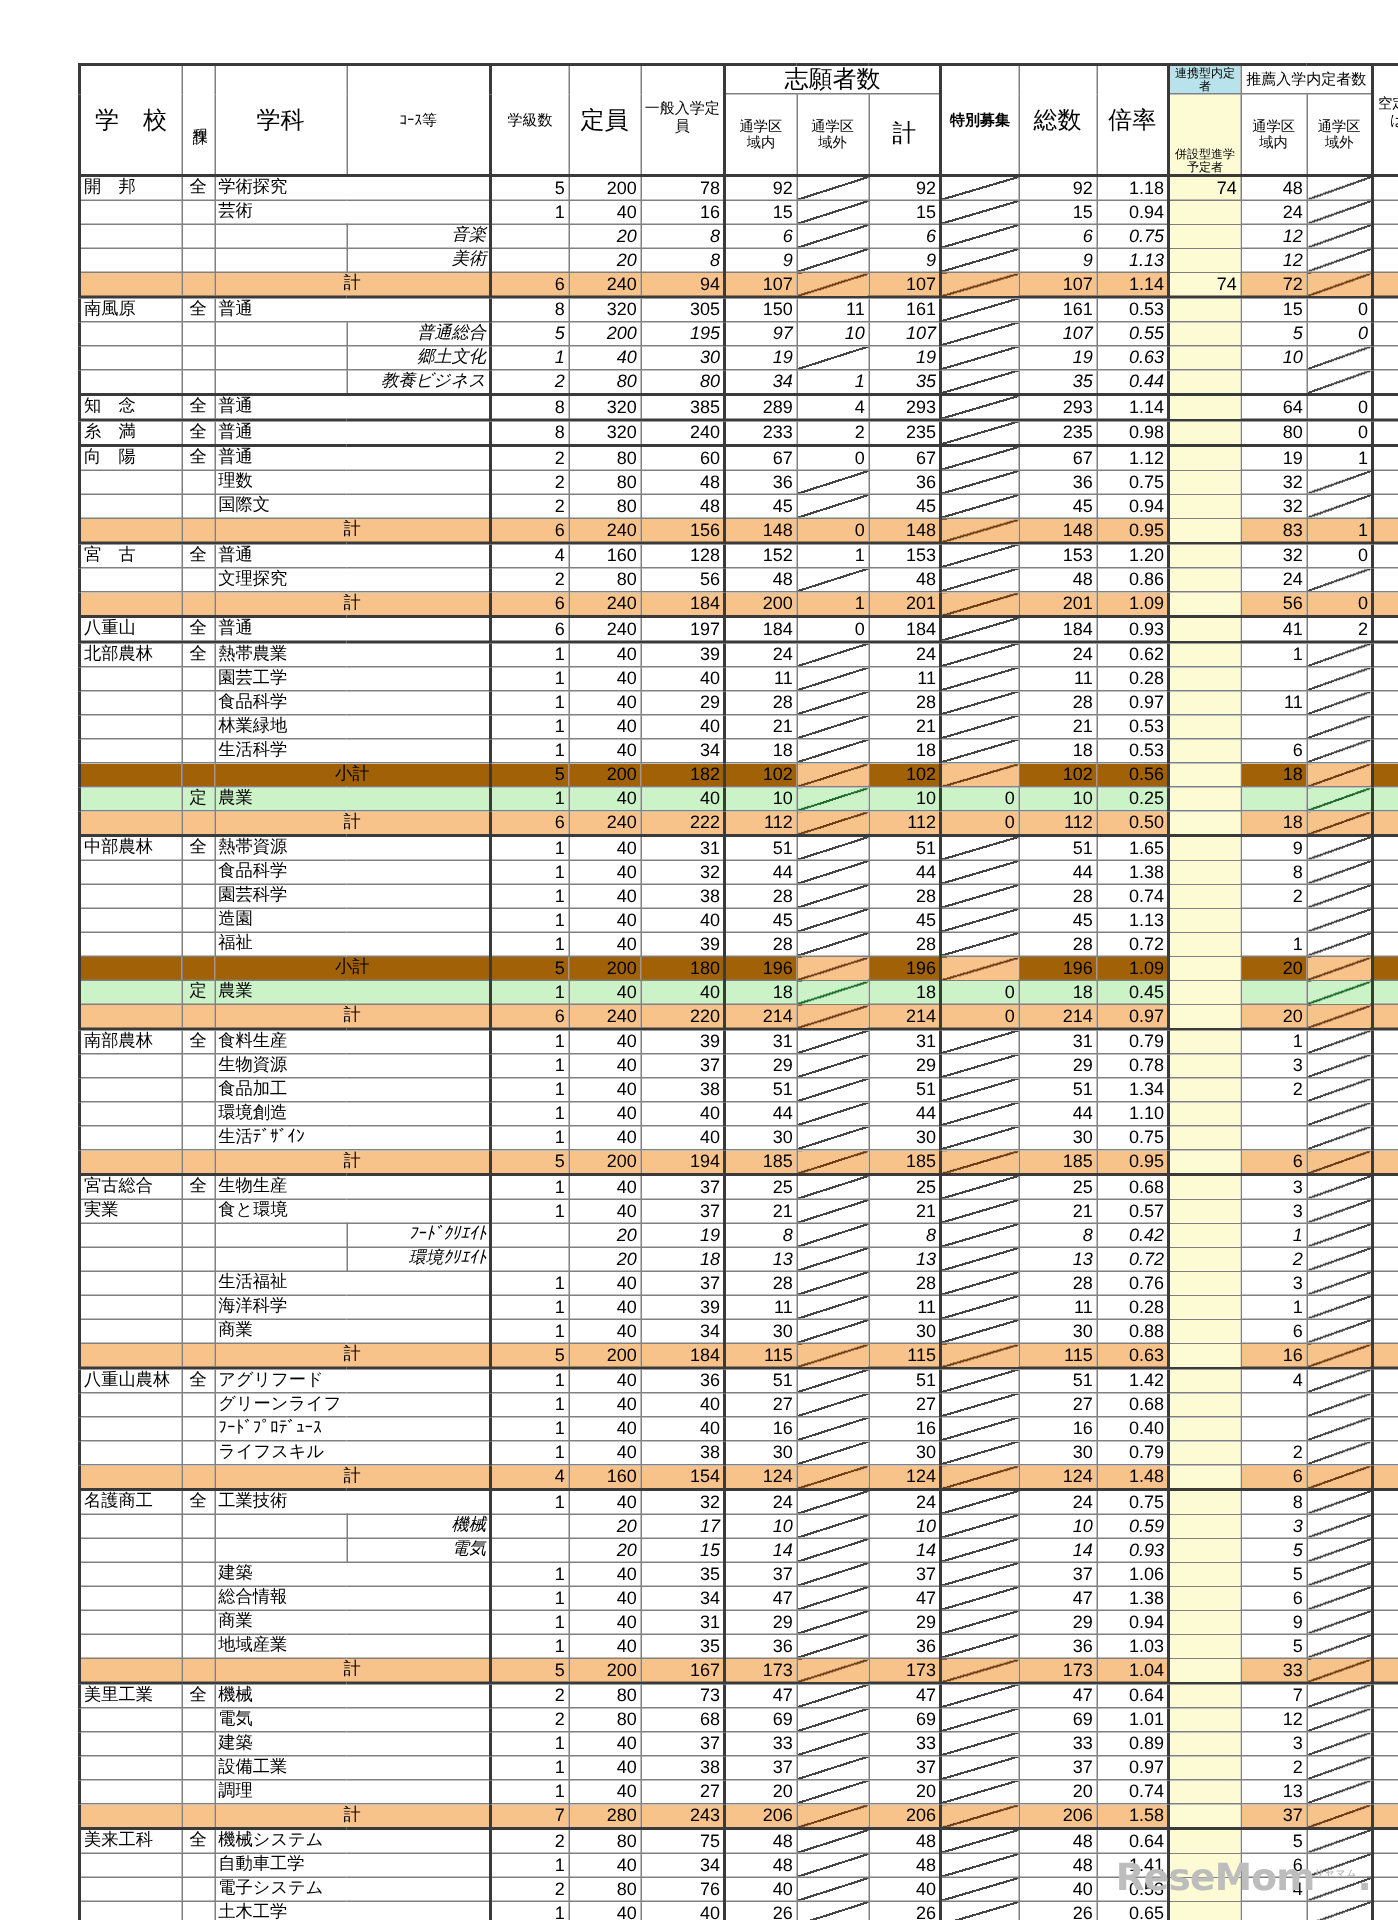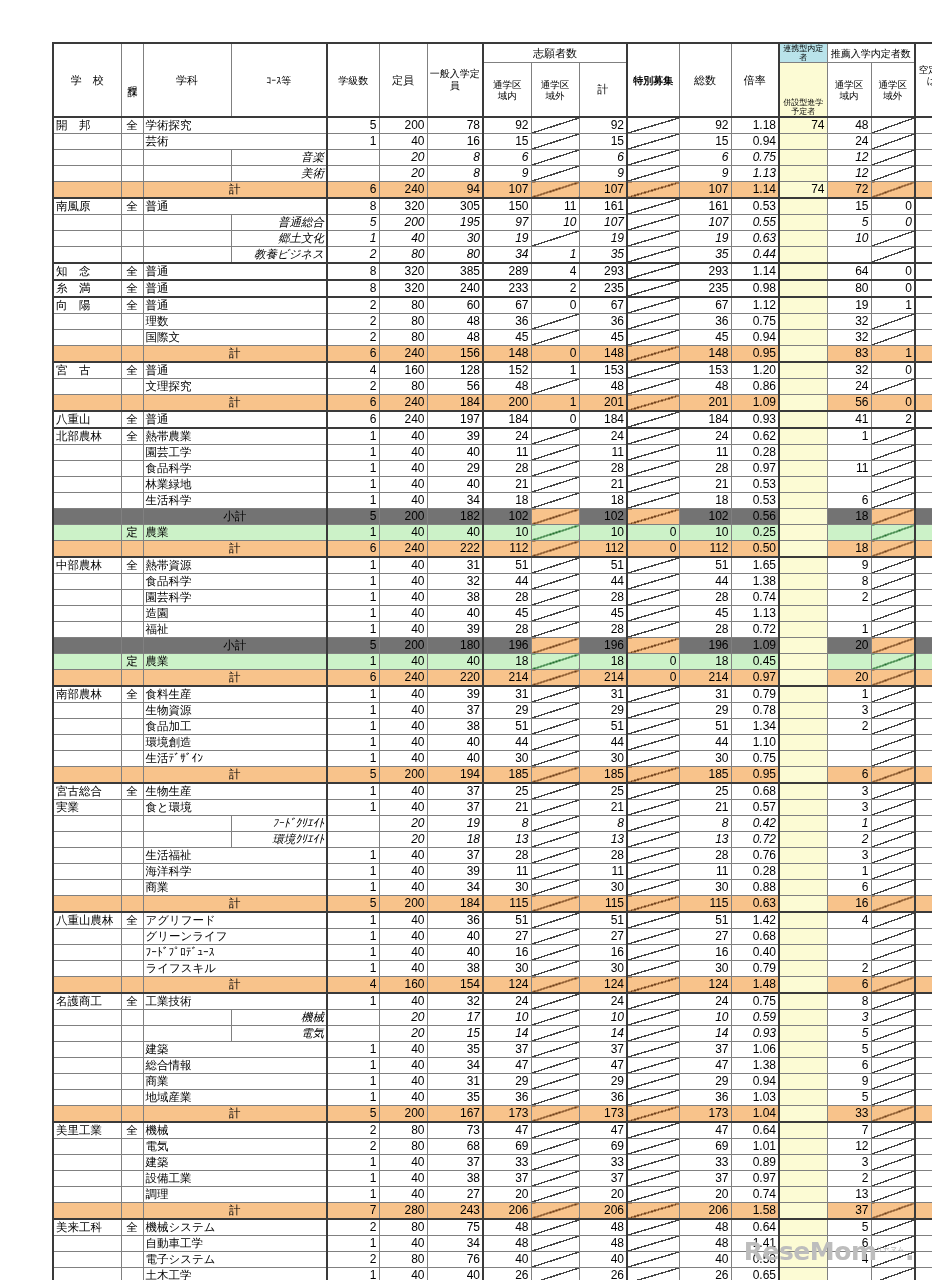--- a/index.html
+++ b/index.html
@@ -37,39 +37,39 @@
   }
   
   .bL { border-left: 2px solid #3a3a3a !important; }
   .bR { border-right: 2px solid #3a3a3a !important; }
   .bT { border-top: 2px solid #3a3a3a !important; }
   .bB { border-bottom: 2px solid #3a3a3a !important; }
 
   thead th {
     text-align: center;
     vertical-align: middle;
-    font-size: 11px;
+    font-size: 16px;
     background: #ffffff;
   }
   thead th.tiny { font-size: 8px; line-height: 9px; }
   thead th.sm { font-size: 10px; line-height: 11px; }
   thead th.xs { font-size: 9.5px; line-height: 11px; }
 
   
   .num { text-align: right; padding-right: 3px; font-size: 12px; }
   .txt { text-align: left; padding-left: 3px; }
   .ctr { text-align: center; }
 
   
   .course { font-style: italic; text-align: right; padding-right: 4px; font-weight: bold;}
   .course-num { font-style: italic; }
 
   
   tr.total td { background: #f8c38b; }
-  tr.subtotal td { background: #737373; }
+  tr.subtotal td { background: #a16207; }
   tr.teibi td { background: #ccf2c8; }
 
   .keihai { background: #fcfbd4 !important; }
   .keihai-head { background: #b9e3ea !important; margin-left: 12px; }
 
   
   .slash {
     position: relative;
     background-image: linear-gradient(to bottom right, transparent calc(50% - 0.7px), #444 calc(50% - 0.7px), #444 calc(50% + 0.7px), transparent calc(50% + 0.7px));
   }
@@ -127,21 +127,21 @@
         <col style="width:62px">
     </colgroup>
     <thead>
       <tr>
         <th rowspan="2" class="bL bT bB">学　校</th>
         <th rowspan="2" class="bT bB sm" style="letter-spacing:0;line-height:12px;"><span style="writing-mode:vertical-rl;text-orientation:upright;display:inline-block;height:40px;">課程</span></th>
         <th rowspan="2" class="bT bB">学科</th>
         <th rowspan="2" class="bT bB bR sm">ｺｰｽ等</th>
         <th rowspan="2" class="bT bB sm">学級数</th>
         <th rowspan="2" class="bT bB">定員</th>
-        <th rowspan="2" class="bT bB bR sm" style="line-height:12px;"><span style="display:inline-block;width:50px;white-space:normal;">一般入学定員</span></th>
+        <th rowspan="2" class="bT bB bR sm" style="line-height:12px;font-family:Liberation Mono, monospace;"><span style="display:inline-block;width:50px;white-space:normal;">一般入学定員</span></th>
         <th colspan="3" class="bT">志願者数</th>
         <th rowspan="2" class="bT bB bL sm" style="line-height:13px;font-weight:bold;"><span style="display:inline-block;width:40px;white-space:normal;">特別募集</span></th>
         <th rowspan="2" class="bT bB">総数</th>
         <th rowspan="2" class="bT bB bR">倍率</th>
         <th class="bT keihai-head tiny"><span style="display:inline-block;width:42px;white-space:normal;">連携型内定者</span></th>
         <th colspan="2" class="bT sm">推薦入学内定者数</th>
         <th rowspan="2" class="bT bB bL bR xs"><span style="display:inline-block;width:56px;white-space:normal;">空定員数（△はオーバー）</span></th>
       </tr>
       <tr>
         <th class="bB xs" style="line-height:11px;"><span style="display:inline-block;width:34px;white-space:normal;">通学区域内</span></th>

